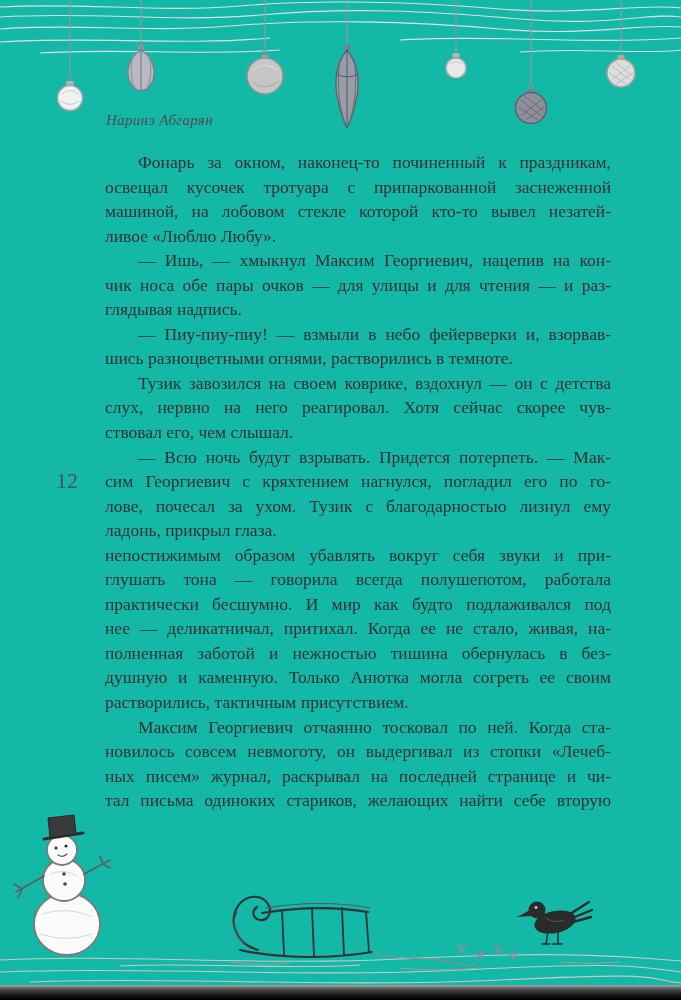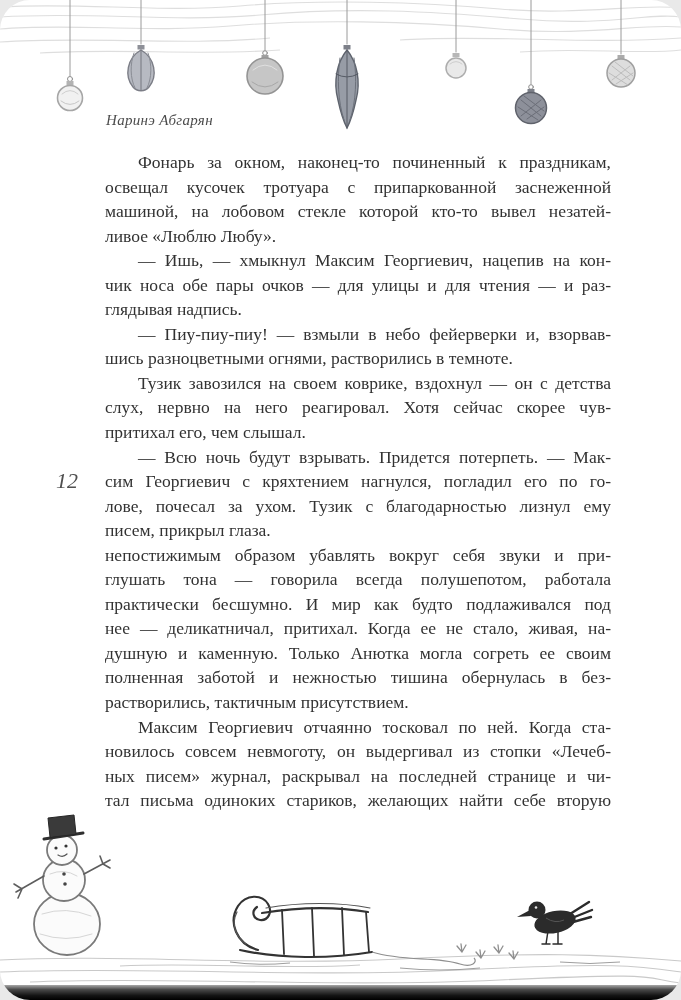--- a/index.html
+++ b/index.html
@@ -1,34 +1,33 @@
 <!DOCTYPE html>
 <html><head>
 <meta charset="utf-8">
 <style>
   html,body { margin:0; padding:0; background:#e9e9e9; }
   .page {
     position:relative;
     width:681px; height:1000px;
     margin:0 auto;
-    background:#ffffff;
+    background:#14b8a6;
     overflow:hidden;
     font-family:"Liberation Serif","DejaVu Serif",serif;
-    border-radius:30px;
   }
   .top-decor { position:absolute; top:0; left:0; }
   .bottom-decor { position:absolute; top:812px; left:0; }
   .author-header {
     position:absolute; top:112px; left:106px;
     font-style:italic; font-size:15px; color:#4c4c4c;
     letter-spacing:.3px;
   }
   .page-number {
     position:absolute; top:468px; left:56px;
-    font-style:italic; font-size:22px; color:#4f4f4f;
+    font-size:22px; color:#4f4f4f;
   }
   .body-text {
     position:absolute; top:150px; left:105px; width:506px;
     font-size:17.5px; line-height:24.55px; color:#323232;
   }
   .para { margin:0; }
   .line { white-space:nowrap;font-family:Liberation Serif, serif; }
   .line.just { white-space:normal; text-align:justify; text-align-last:justify; }
   .line.first { text-indent:33px; }
   .bottom-edge {
@@ -131,35 +130,35 @@
         <div class="line just">чик носа обе пары очков — для улицы и для чтения — и раз-</div>
         <div class="line">глядывая надпись.</div>
       </div>
       <div class="para">
         <div class="line first just">— Пиу-пиу-пиу! — взмыли в небо фейерверки и, взорвав-</div>
         <div class="line">шись разноцветными огнями, растворились в темноте.</div>
       </div>
       <div class="para">
         <div class="line first just">Тузик завозился на своем коврике, вздохнул — он с детства</div>
         <div class="line just">слух, нервно на него реагировал. Хотя сейчас скорее чув-</div>
-        <div class="line">притихал его, чем слышал.</div>
+        <div class="line">ствовал его, чем слышал.</div>
       </div>
       <div class="para">
         <div class="line first just">— Всю ночь будут взрывать. Придется потерпеть. — Мак-</div>
         <div class="line just">сим Георгиевич с кряхтением нагнулся, погладил его по го-</div>
         <div class="line just">лове, почесал за ухом. Тузик с благодарностью лизнул ему</div>
-        <div class="line">писем, прикрыл глаза.</div>
+        <div class="line">ладонь, прикрыл глаза.</div>
       </div>
       <div class="para">
         <div class="line just">непостижимым образом убавлять вокруг себя звуки и при-</div>
         <div class="line just">глушать тона — говорила всегда полушепотом, работала</div>
         <div class="line just">практически бесшумно. И мир как будто подлаживался под</div>
         <div class="line just">нее — деликатничал, притихал. Когда ее не стало, живая, на-</div>
+        <div class="line just">полненная заботой и нежностью тишина обернулась в без-</div>
         <div class="line just">душную и каменную. Только Анютка могла согреть ее своим</div>
-        <div class="line just">полненная заботой и нежностью тишина обернулась в без-</div>
         <div class="line">растворились, тактичным присутствием.</div>
       </div>
       <div class="para">
         <div class="line first just">Максим Георгиевич отчаянно тосковал по ней. Когда ста-</div>
         <div class="line just">новилось совсем невмоготу, он выдергивал из стопки «Лечеб-</div>
         <div class="line just">ных писем» журнал, раскрывал на последней странице и чи-</div>
         <div class="line just">тал письма одиноких стариков, желающих найти себе вторую</div>
       </div>
     </div>
 

